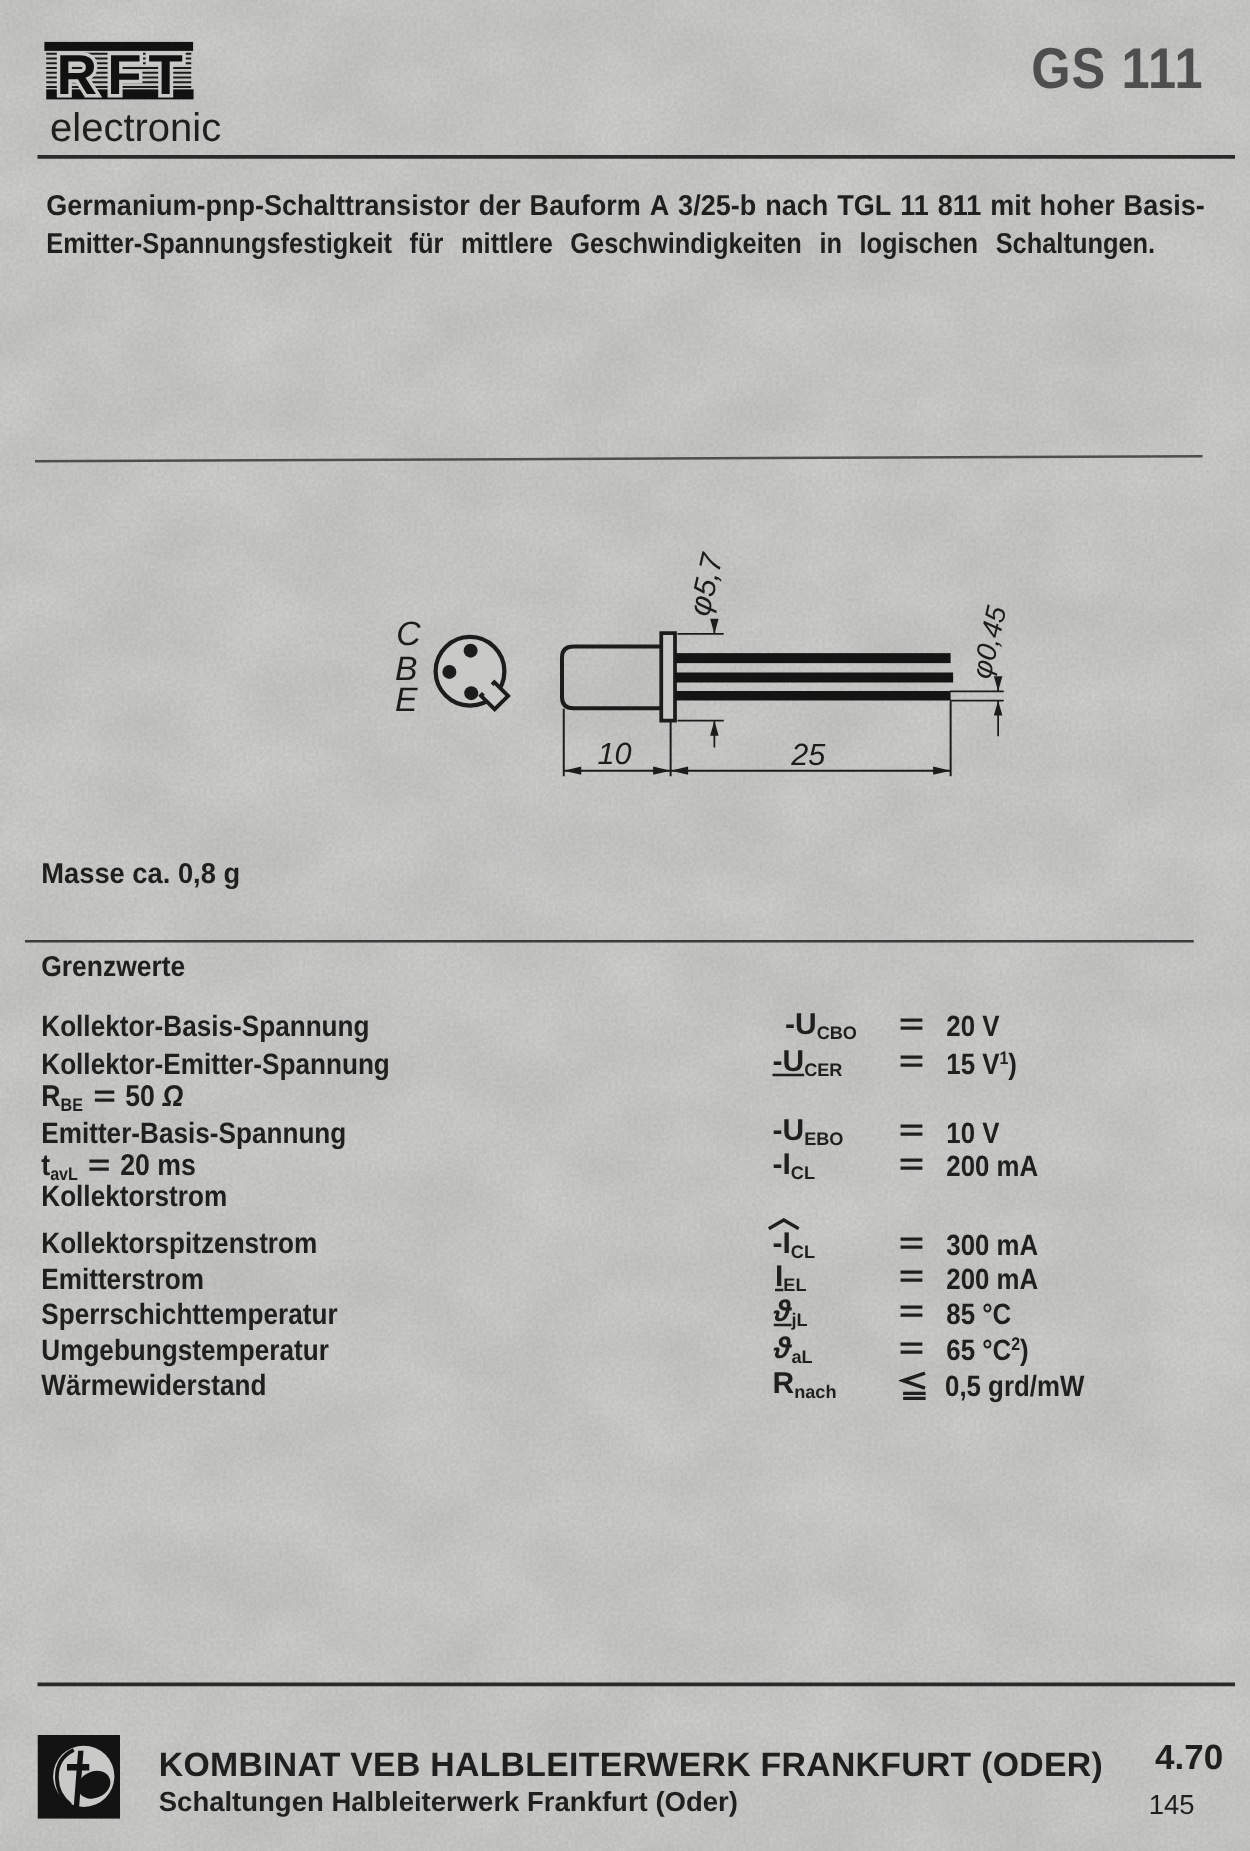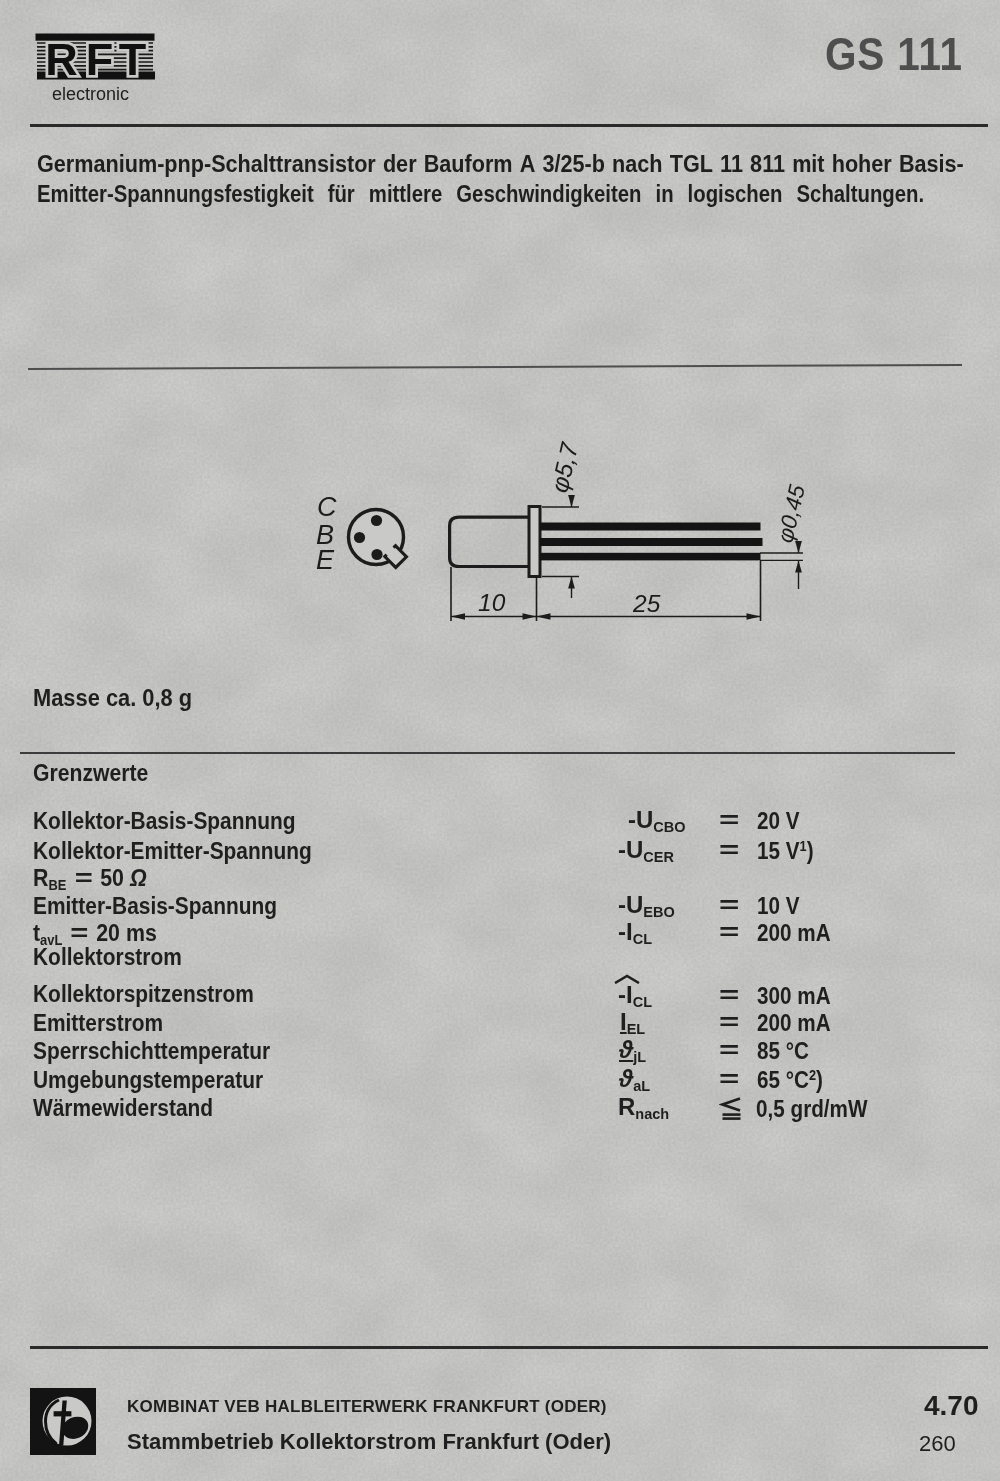--- a/index.html
+++ b/index.html
@@ -53,21 +53,21 @@
       <text x="97.5" y="42" textLength="26">T</text>
     </g>
     <g fill="#111">
       <text x="26.5" y="42" textLength="28">R</text>
       <text x="64.5" y="42" textLength="25">F</text>
       <text x="97.5" y="42" textLength="26">T</text>
     </g>
   </g>
 </svg>
 
-<div class="abs ink" style="left:52px;top:84px;font-size:18px;letter-spacing:0;">electronic</div>
+<div class="abs ink" style="left:40px;top:84px;font-size:32px;letter-spacing:0;">electronic</div>
 
 <div class="abs b" style="left:0;top:27px;width:963px;text-align:right;font-size:46px;color:#4e4e4e;letter-spacing:1px;transform:scaleX(0.88);transform-origin:right center;">GS 111</div>
 
 <div class="abs" style="left:30px;top:124px;width:958px;height:3px;background:#2a2a2a;"></div>
 
 <div class="abs b ink" style="left:37px;top:149px;width:986px;font-size:23px;line-height:30px;transform:scaleX(0.94);transform-origin:left top;">
   <div style="display:flex;justify-content:space-between;">
       <span>Germanium-pnp-Schalttransistor</span>
       <span>der</span>
       <span>Bauform</span>
@@ -167,21 +167,21 @@
 <div class="abs" style="left:20px;top:752px;width:935px;height:2px;background:#3c3c3c;"></div>
 
 <div class="abs b ink" style="left:33px;top:760px;font-size:23px;transform:scaleX(0.92);transform-origin:left top;">Grenzwerte</div>
 
 <div class="abs b ink lb" style="left:33px;top:808px;font-size:23.5px;">Kollektor-Basis-Spannung</div>
 <div class="abs b ink" style="left:618px;top:806px;font-size:24px;margin-left:10px;">-U<span class="ss">CBO</span></div>
 <div class="abs b ink eqs" style="top:806px;">=</div>
 <div class="abs b ink vl" style="left:757px;top:808px;font-size:23.5px;">20 V</div>
 
 <div class="abs b ink lb" style="left:33px;top:838px;font-size:23.5px;">Kollektor-Emitter-Spannung</div>
-<div class="abs b ink" style="left:618px;top:836px;font-size:24px;">-U<span class="ss">CER</span></div>
+<div class="abs b ink" style="left:618px;top:836px;font-size:24px;text-decoration:underline;">-U<span class="ss">CER</span></div>
 <div class="abs b ink eqs" style="top:836px;">=</div>
 <div class="abs b ink vl" style="left:757px;top:838px;font-size:23.5px;">15 V<span class="sup">1</span>)</div>
 
 <div class="abs b ink lb" style="left:33px;top:864px;font-size:24px;">R<span class="ss">BE</span><span class="eqi">=</span>50 <span style="font-style:italic;">Ω</span></div>
 
 <div class="abs b ink lb" style="left:33px;top:893px;font-size:23.5px;">Emitter-Basis-Spannung</div>
 <div class="abs b ink" style="left:618px;top:891px;font-size:24px;">-U<span class="ss">EBO</span></div>
 <div class="abs b ink eqs" style="top:891px;">=</div>
 <div class="abs b ink vl" style="left:757px;top:893px;font-size:23.5px;">10 V</div>
 
@@ -227,19 +227,19 @@
 
 <svg class="abs" style="left:30px;top:1388px;" width="66" height="67" viewBox="0 0 66 67">
   <rect x="0" y="0" width="66" height="67" fill="#131313"></rect>
   <circle cx="37" cy="33" r="24.5" fill="#c9c9c7"></circle>
   <path d="M29,12 C19.5,16.5 15.5,24 15.5,33.5 C15.5,44 20,51 26.5,56" fill="none" stroke="#131313" stroke-width="3"></path>
   <ellipse cx="45.3" cy="39.8" rx="13.4" ry="10.6" transform="rotate(-24 45.3 39.8)" fill="#131313"></ellipse>
   <polygon points="32.5,12.5 36.8,12.5 33.3,57.5 29,57.5" fill="#131313"></polygon>
   <rect x="23.6" y="23.2" width="17.8" height="5.2" fill="#131313"></rect>
 </svg>
 
-<div class="abs b ink" style="left:127px;top:1397px;font-size:17px;letter-spacing:0.25px;">KOMBINAT VEB HALBLEITERWERK FRANKFURT (ODER)</div>
-
-<div class="abs b ink" style="left:127px;top:1429px;font-size:22px;">Stammbetrieb Kollektorstrom Frankfurt (Oder)</div>
+<div class="abs b ink" style="left:127px;top:1397px;font-size:27px;letter-spacing:0.25px;">KOMBINAT VEB HALBLEITERWERK FRANKFURT (ODER)</div>
+
+<div class="abs b ink" style="left:127px;top:1429px;font-size:22px;">Schaltungen Halbleiterwerk Frankfurt (Oder)</div>
 
 <div class="abs b ink" style="left:924px;top:1390px;font-size:28px;">4.70</div>
 
-<div class="abs ink" style="left:919px;top:1431px;font-size:22px;">260</div>
+<div class="abs ink" style="left:919px;top:1431px;font-size:22px;">145</div>
 
 </body></html>

